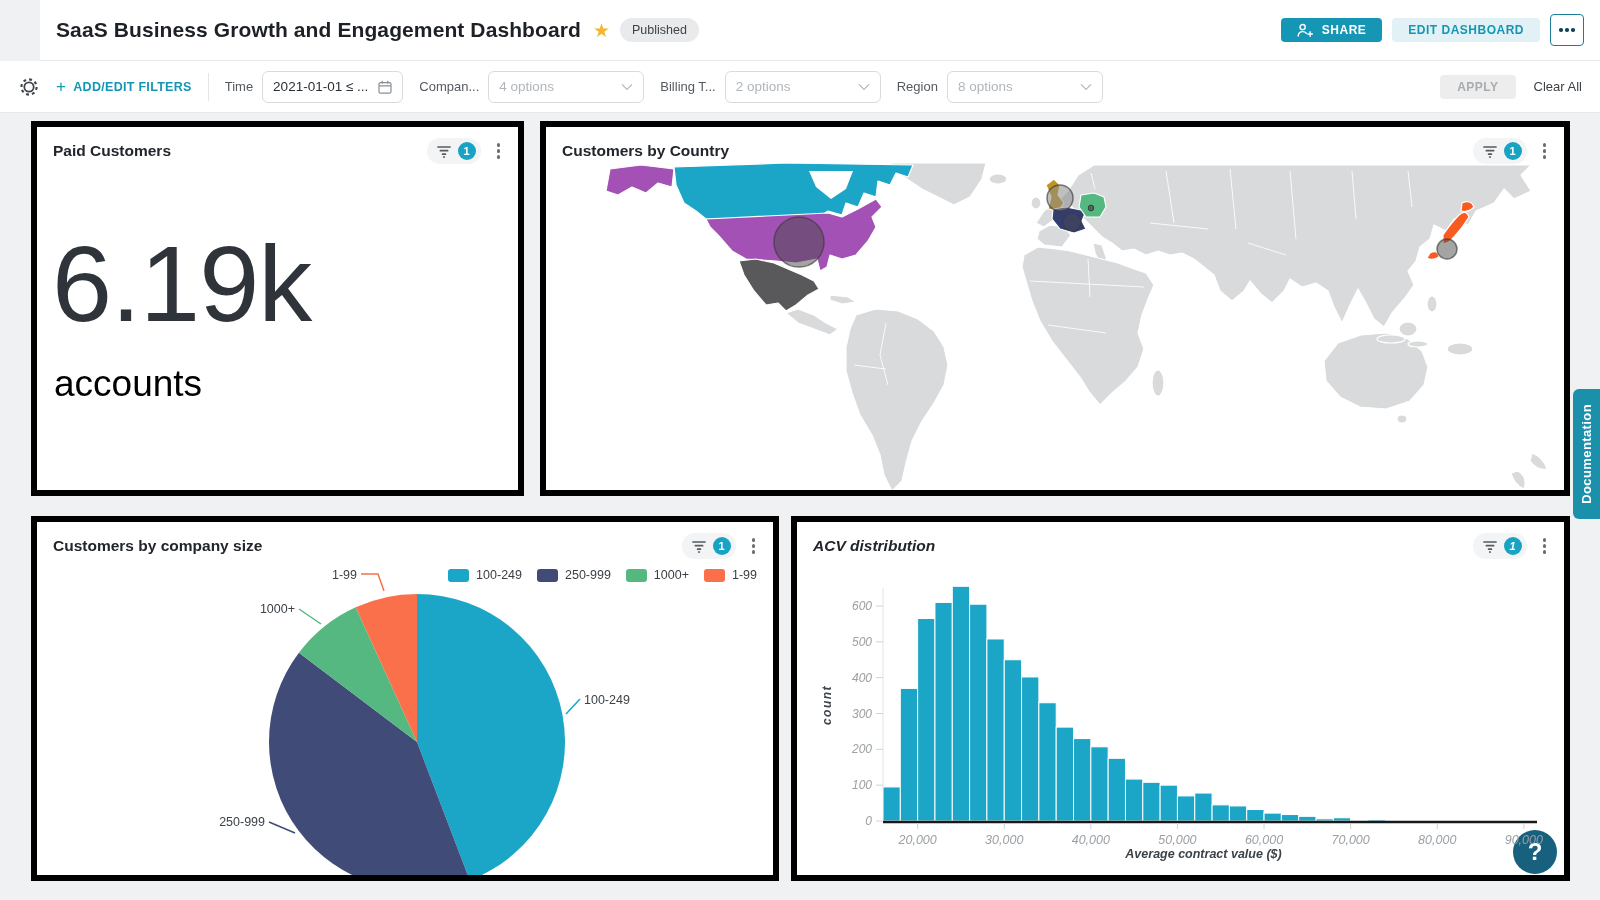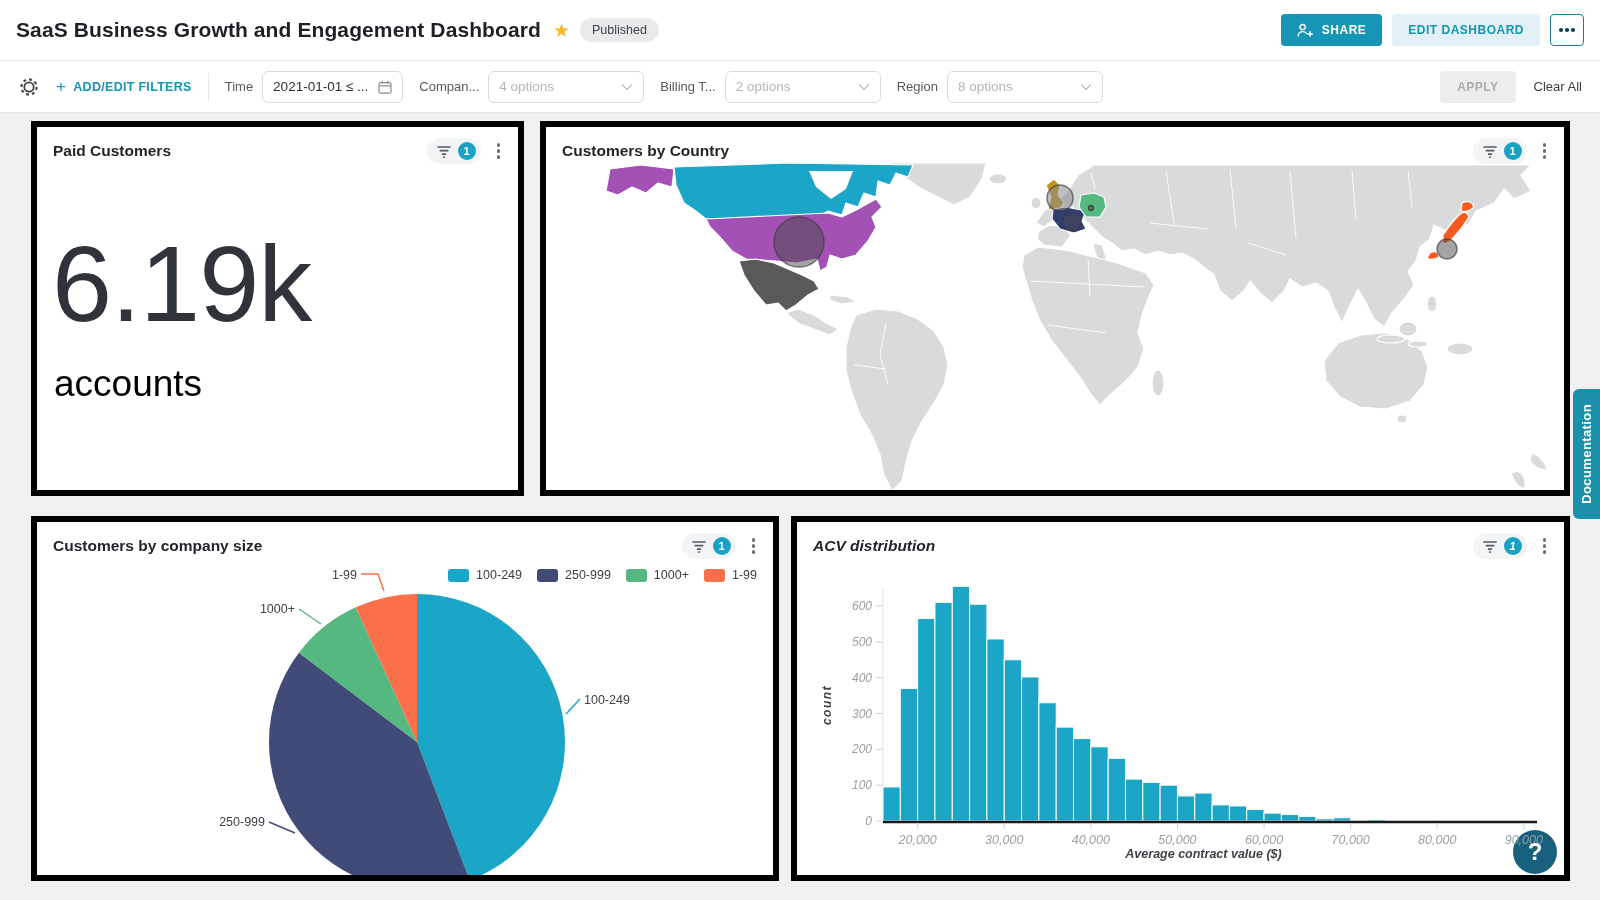--- a/index.html
+++ b/index.html
@@ -1,26 +1,26 @@
 <!DOCTYPE html>
 <html><head>
 <meta charset="utf-8">
 <style>
   * { margin:0; padding:0; box-sizing:border-box; }
   html,body { width:1600px; height:900px; overflow:hidden; }
   body { background:#eff1f2; font-family:"Liberation Sans","DejaVu Sans",sans-serif; color:#22262b; }
   svg text { font-family:"Liberation Sans","DejaVu Sans",sans-serif; }
 
   
-  .topbar { height:61px; background:#fff; border-bottom:1px solid #e6e8e9; display:flex; align-items:center; padding:0 16px; }
+  .topbar { height:61px; background:#fff; border-bottom:1px solid #e6e8e9; display:flex; align-items:center; padding:0 16px;margin-left:40px; }
   .page-title { font-size:21px; font-weight:700; color:#1d2126; letter-spacing:.1px; }
   .fav-star { color:#f4b72a; font-size:19px; margin:0 10px 0 12px; cursor:pointer; }
   .pill { background:#e9eaeb; border-radius:13px; padding:5px 12px; font-size:12.5px; color:#3e4348; }
   .topbar-actions { margin-left:auto; display:flex; align-items:center; gap:10px; }
-  .btn { border:none; border-radius:4px; font-size:12px; font-weight:700; letter-spacing:.5px; cursor:pointer; height:32px; display:flex; align-items:center; }
+  .btn { border:none; border-radius:4px; font-size:12px; font-weight:700; letter-spacing:.5px; cursor:pointer; height:24px; display:flex; align-items:center; }
   .btn-share { background:#1596b4; color:#fff; padding:0 16px; gap:8px; }
   .btn-edit { background:#e2f1f6; color:#1596b4; padding:0 16px; }
   .btn-more { width:34px; height:32px; background:#fff; border:1px solid #1b7e98; border-radius:4px; display:flex; align-items:center; justify-content:center; gap:2.5px; cursor:pointer; }
   .btn-more i { width:3.5px; height:3.5px; border-radius:50%; background:#10425c; }
 
   
   .filterbar { height:52px; background:#fff; border-bottom:1px solid #e6e8e9; display:flex; align-items:center; padding:0 18px; }
   .gear-wrap { margin-right:16px; display:flex; cursor:pointer; }
   .addedit { display:flex; align-items:center; gap:7px; color:#1596b4; font-size:12.5px; font-weight:700; letter-spacing:.3px; cursor:pointer; }
   .addedit .plus { font-size:17px; font-weight:400; }

